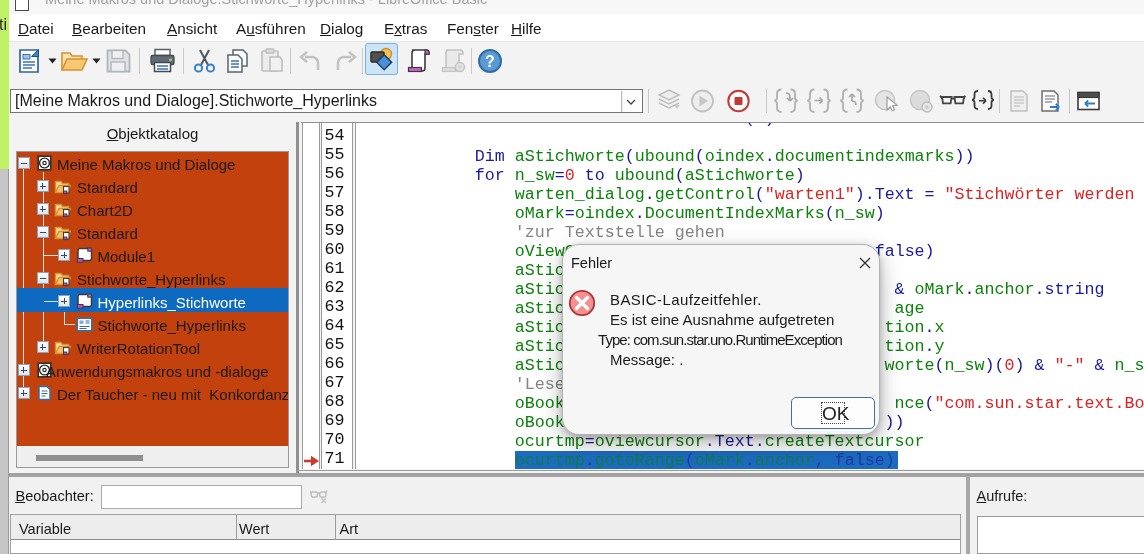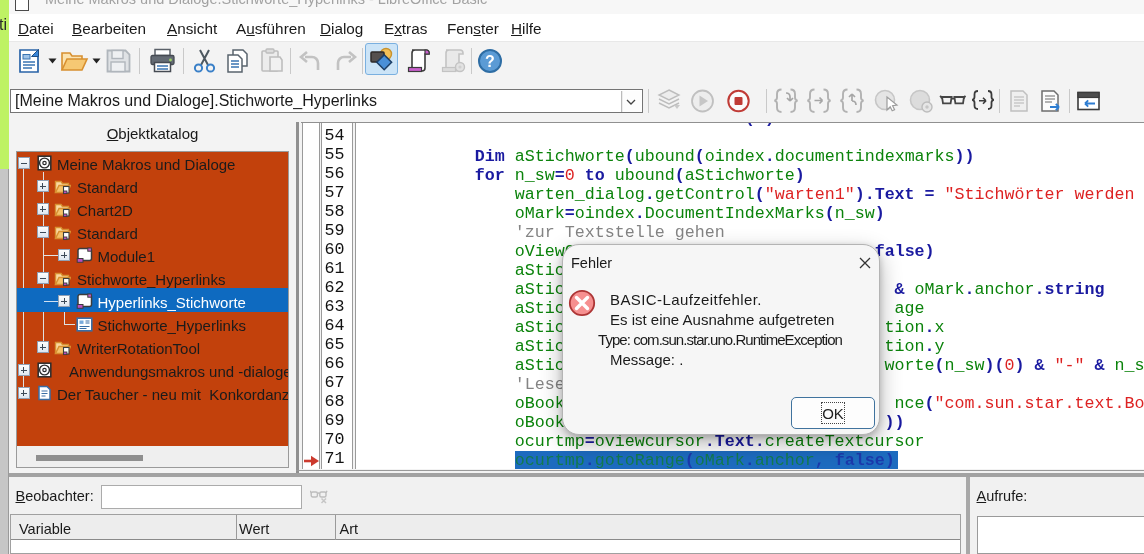--- a/index.html
+++ b/index.html
@@ -1,19 +1,19 @@
 <!DOCTYPE html>
 <html><head><meta charset="utf-8">
 <style>
 *{margin:0;padding:0;box-sizing:border-box}
 html,body{width:1144px;height:554px;overflow:hidden}
 body{position:relative;background:#f3f3f3;font-family:"Liberation Sans",sans-serif;color:#1a1a1a}
 .abs{position:absolute}
 pre{font-family:"Liberation Mono",monospace;font-size:16.667px;line-height:19px;white-space:pre}
-pre b{color:#1a1aa0;font-weight:bold}
+pre b{color:#1a1aa0;font-weight:normal}
 pre i{color:#0b830b;font-style:normal}
 pre s{color:#dd2222;text-decoration:none}
 pre u{color:#848484;text-decoration:none}
 .mi{position:absolute;top:19.5px;font-size:15.3px;color:#1a1a1a}
 .mi u{text-decoration:underline}
 .sep1{position:absolute;top:48px;height:26px;width:1px;background:#c9c9c9}
 .sep2{position:absolute;top:89px;height:24px;width:1px;background:#c9c9c9}
 .tr{position:absolute;font-size:15px;white-space:pre;color:#1b1b1b}
 .exp{position:absolute;width:12px;height:12px;border:1px solid #91a0b4;background:linear-gradient(#fdfdfd,#dde7f1);}
 .exp:before{content:"";position:absolute;left:2px;right:2px;top:4.5px;height:1.4px;background:#3c4a58}
@@ -310,21 +310,21 @@
         <rect x="9.5" y="12" width="3.4" height="2.6" fill="#b94fc0" stroke="#3c3c3c" stroke-width="0.9"></rect>
       </svg>
   <div class="tr" style="left:60px;top:187.5px">WriterRotationTool</div>
 
   <div class="exp plus" style="left:0.6px;top:212px"></div>
   <svg class="abs" style="left:19.6px;top:210px" width="15" height="16" viewBox="0 0 15 16">
         <rect x="1.2" y="1.2" width="12.6" height="13.6" fill="#fff" stroke="#2b2b2b" stroke-width="1.5"></rect>
         <circle cx="7.5" cy="8" r="4.9" fill="none" stroke="#2b2b2b" stroke-width="1.4"></circle>
         <circle cx="7.5" cy="8" r="1.7" fill="none" stroke="#2b2b2b" stroke-width="1.2"></circle>
       </svg>
-  <div class="tr" style="left:52px;top:210.5px">Anwendungsmakros und -dialoge</div>
+  <div class="tr" style="left:29px;top:210.5px">Anwendungsmakros und -dialoge</div>
 
   <div class="exp plus" style="left:0.6px;top:235px"></div>
   <svg class="abs" style="left:19.6px;top:233px" width="15" height="16" viewBox="0 0 15 16">
         <path d="M2 1.5 h8 l3 3 v10 h-11 z" fill="#fff" stroke="#3a6ea5" stroke-width="1.5"></path>
         <path d="M4.5 6 h6 M4.5 8.5 h6 M4.5 11 h4" stroke="#3a6ea5" stroke-width="1.1"></path>
       </svg>
   <div class="tr" style="left:40px;top:233.5px">Der Taucher - neu mit  Konkordanz-</div>
   </div>
 
   <div class="abs" style="left:0px;top:294px;width:272px;height:21px;background:#efefef"></div>
@@ -393,21 +393,21 @@
     </svg>
   <svg class="abs" style="left:5px;top:44px" width="28" height="28" viewBox="0 0 28 28">
       <circle cx="14" cy="14" r="12.2" fill="#f69090" stroke="#ad3535" stroke-width="1.8"></circle>
       <path d="M8.5 8.5 L19.5 19.5 M19.5 8.5 L8.5 19.5" stroke="#fff" stroke-width="3.4" stroke-linecap="round"></path>
     </svg>
   <div class="dlgtxt" style="left:47px;top:66.4px">Es ist eine Ausnahme aufgetreten</div>
   <div class="dlgtxt" style="left:47px;top:46.5px;letter-spacing:0.4px">BASIC-Laufzeitfehler.</div>
   <div class="dlgtxt" style="left:35px;top:86.3px;letter-spacing:-0.95px">Type: com.sun.star.uno.RuntimeException</div>
   <div class="dlgtxt" style="left:47px;top:106.2px">Message: .</div>
   <div class="abs" style="left:228px;top:152px;width:84px;height:32px;background:#fdfdfd;border:1.5px solid #40739e;border-radius:5px">
-    <div class="abs" style="left:29px;top:4.5px;width:24px;height:22px;border:1px dotted #444;text-align:center;font-size:15px;line-height:21px;color:#222">OK</div>
+    <div class="abs" style="left:29px;top:4.5px;width:24px;height:22px;border:1px dotted #444;text-align:center;font-size:19px;line-height:21px;color:#222">OK</div>
   </div>
 </div>
 
 <div class="abs" style="left:295.5px;top:469.5px;width:848.5px;height:1.2px;background:#9a9a9a"></div>
 <div class="abs" style="left:8.5px;top:472.6px;width:1135.5px;height:4.4px;background:#a2a2a2"></div>
 <div class="abs" style="left:8.5px;top:477px;width:1135.5px;height:77px;background:#f1f1f1"></div>
 <div class="abs" style="left:15.5px;top:488px;font-size:14.5px"><u>B</u>eobachter:</div>
 <div class="abs" style="left:101px;top:485px;width:201px;height:24px;background:#fff;border:1px solid #ababab"></div>
 <svg class="abs" style="left:310px;top:489px" width="19" height="15" viewBox="0 0 19 15">
     <g stroke="#bdbdbd" fill="none" stroke-width="1.4">

